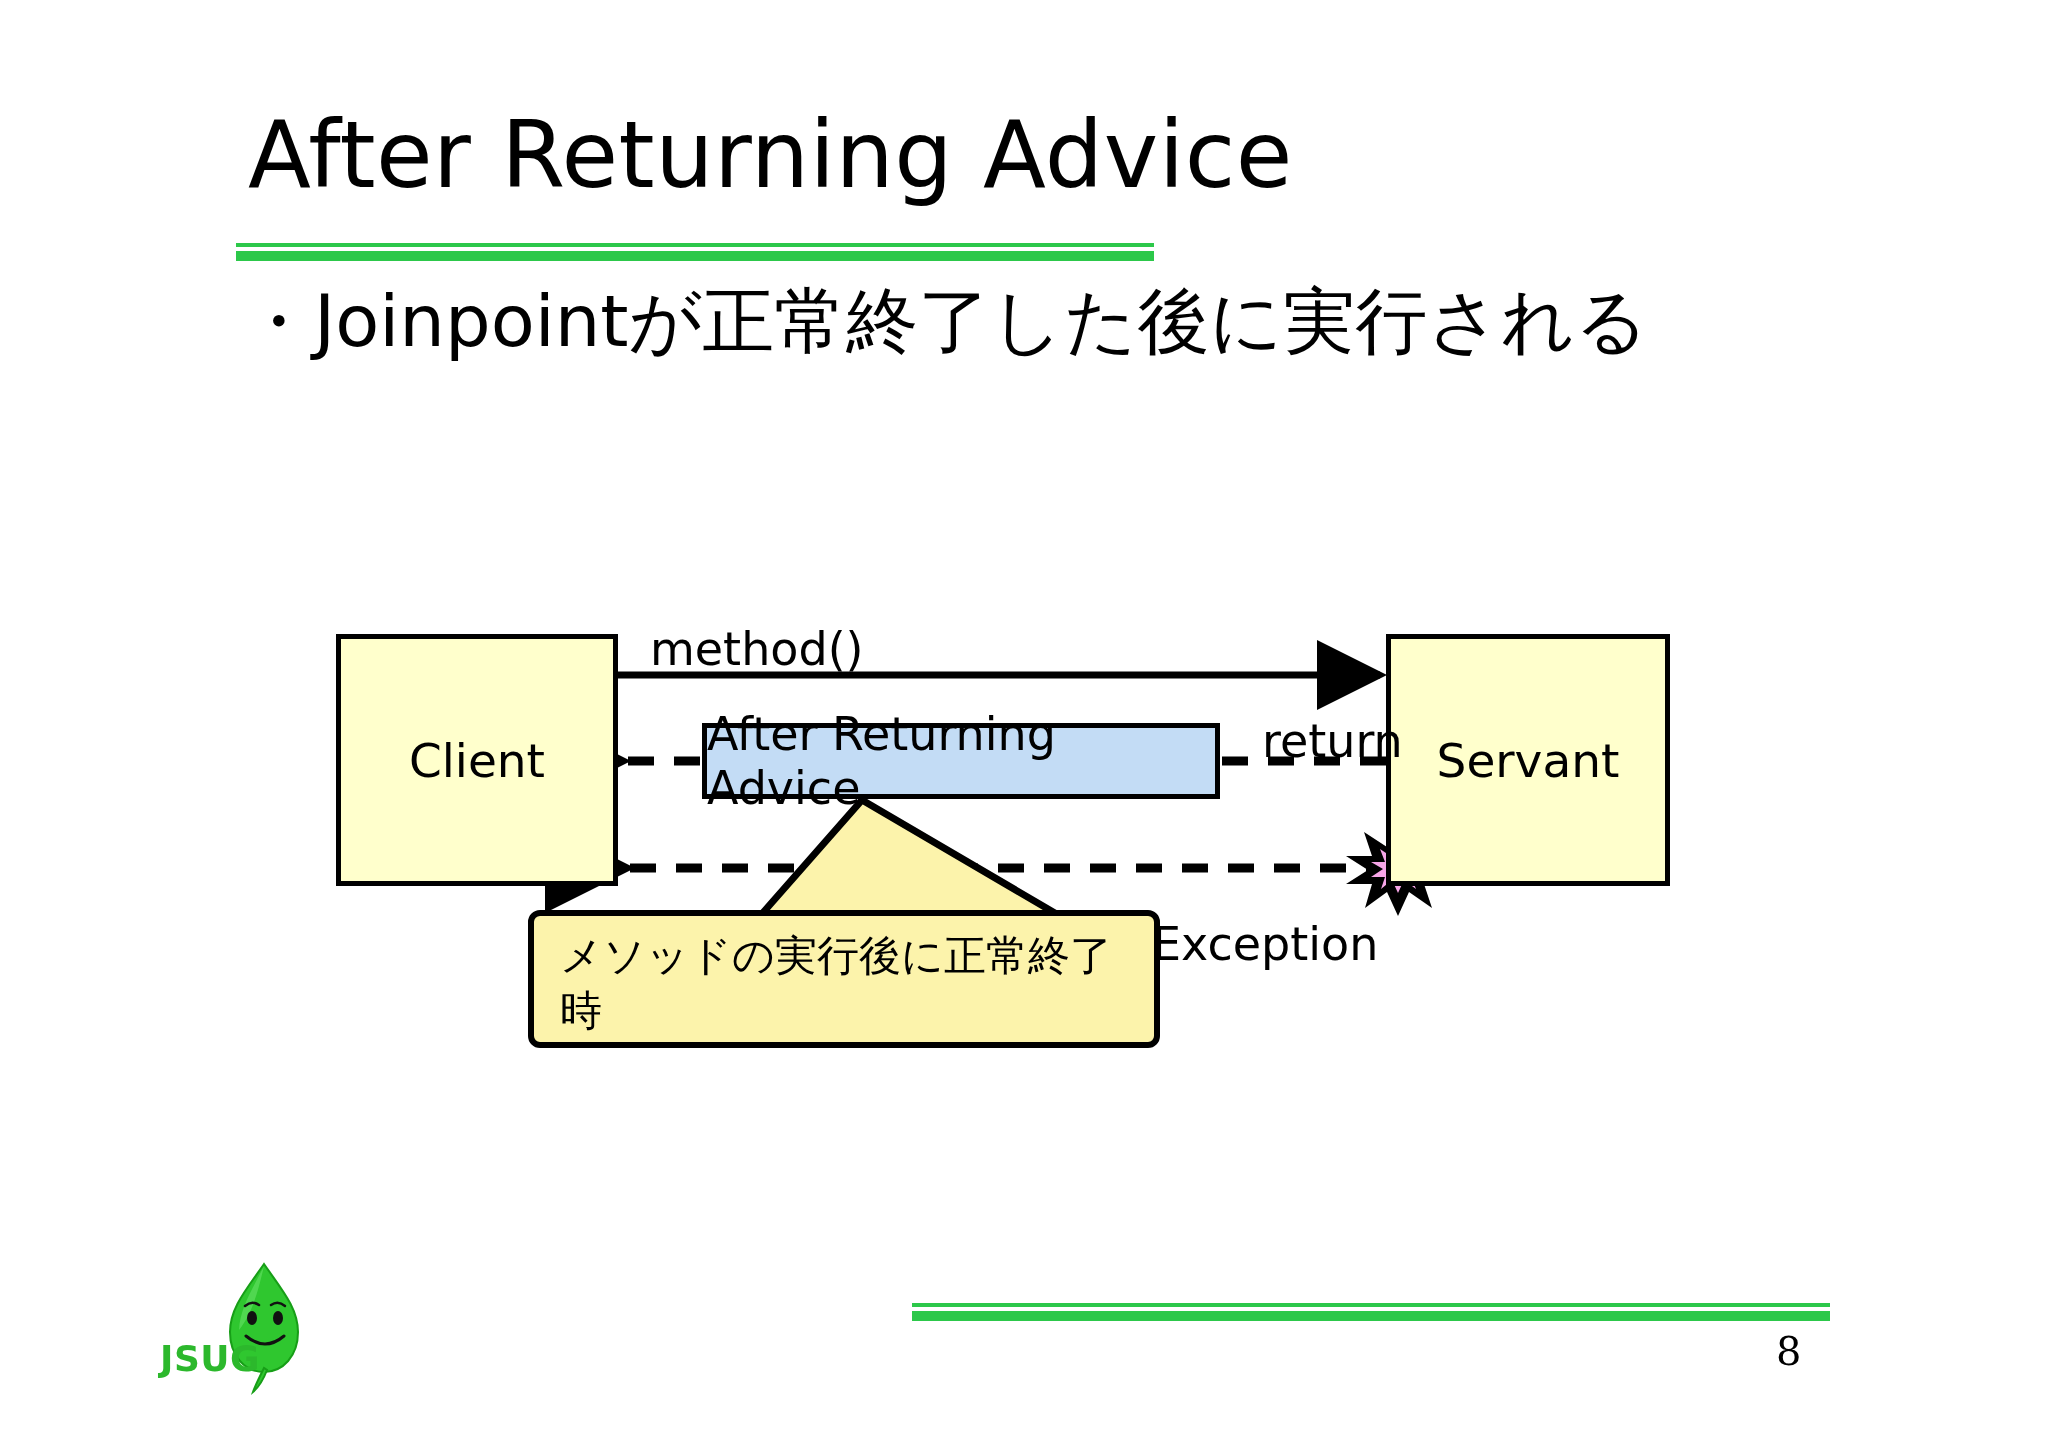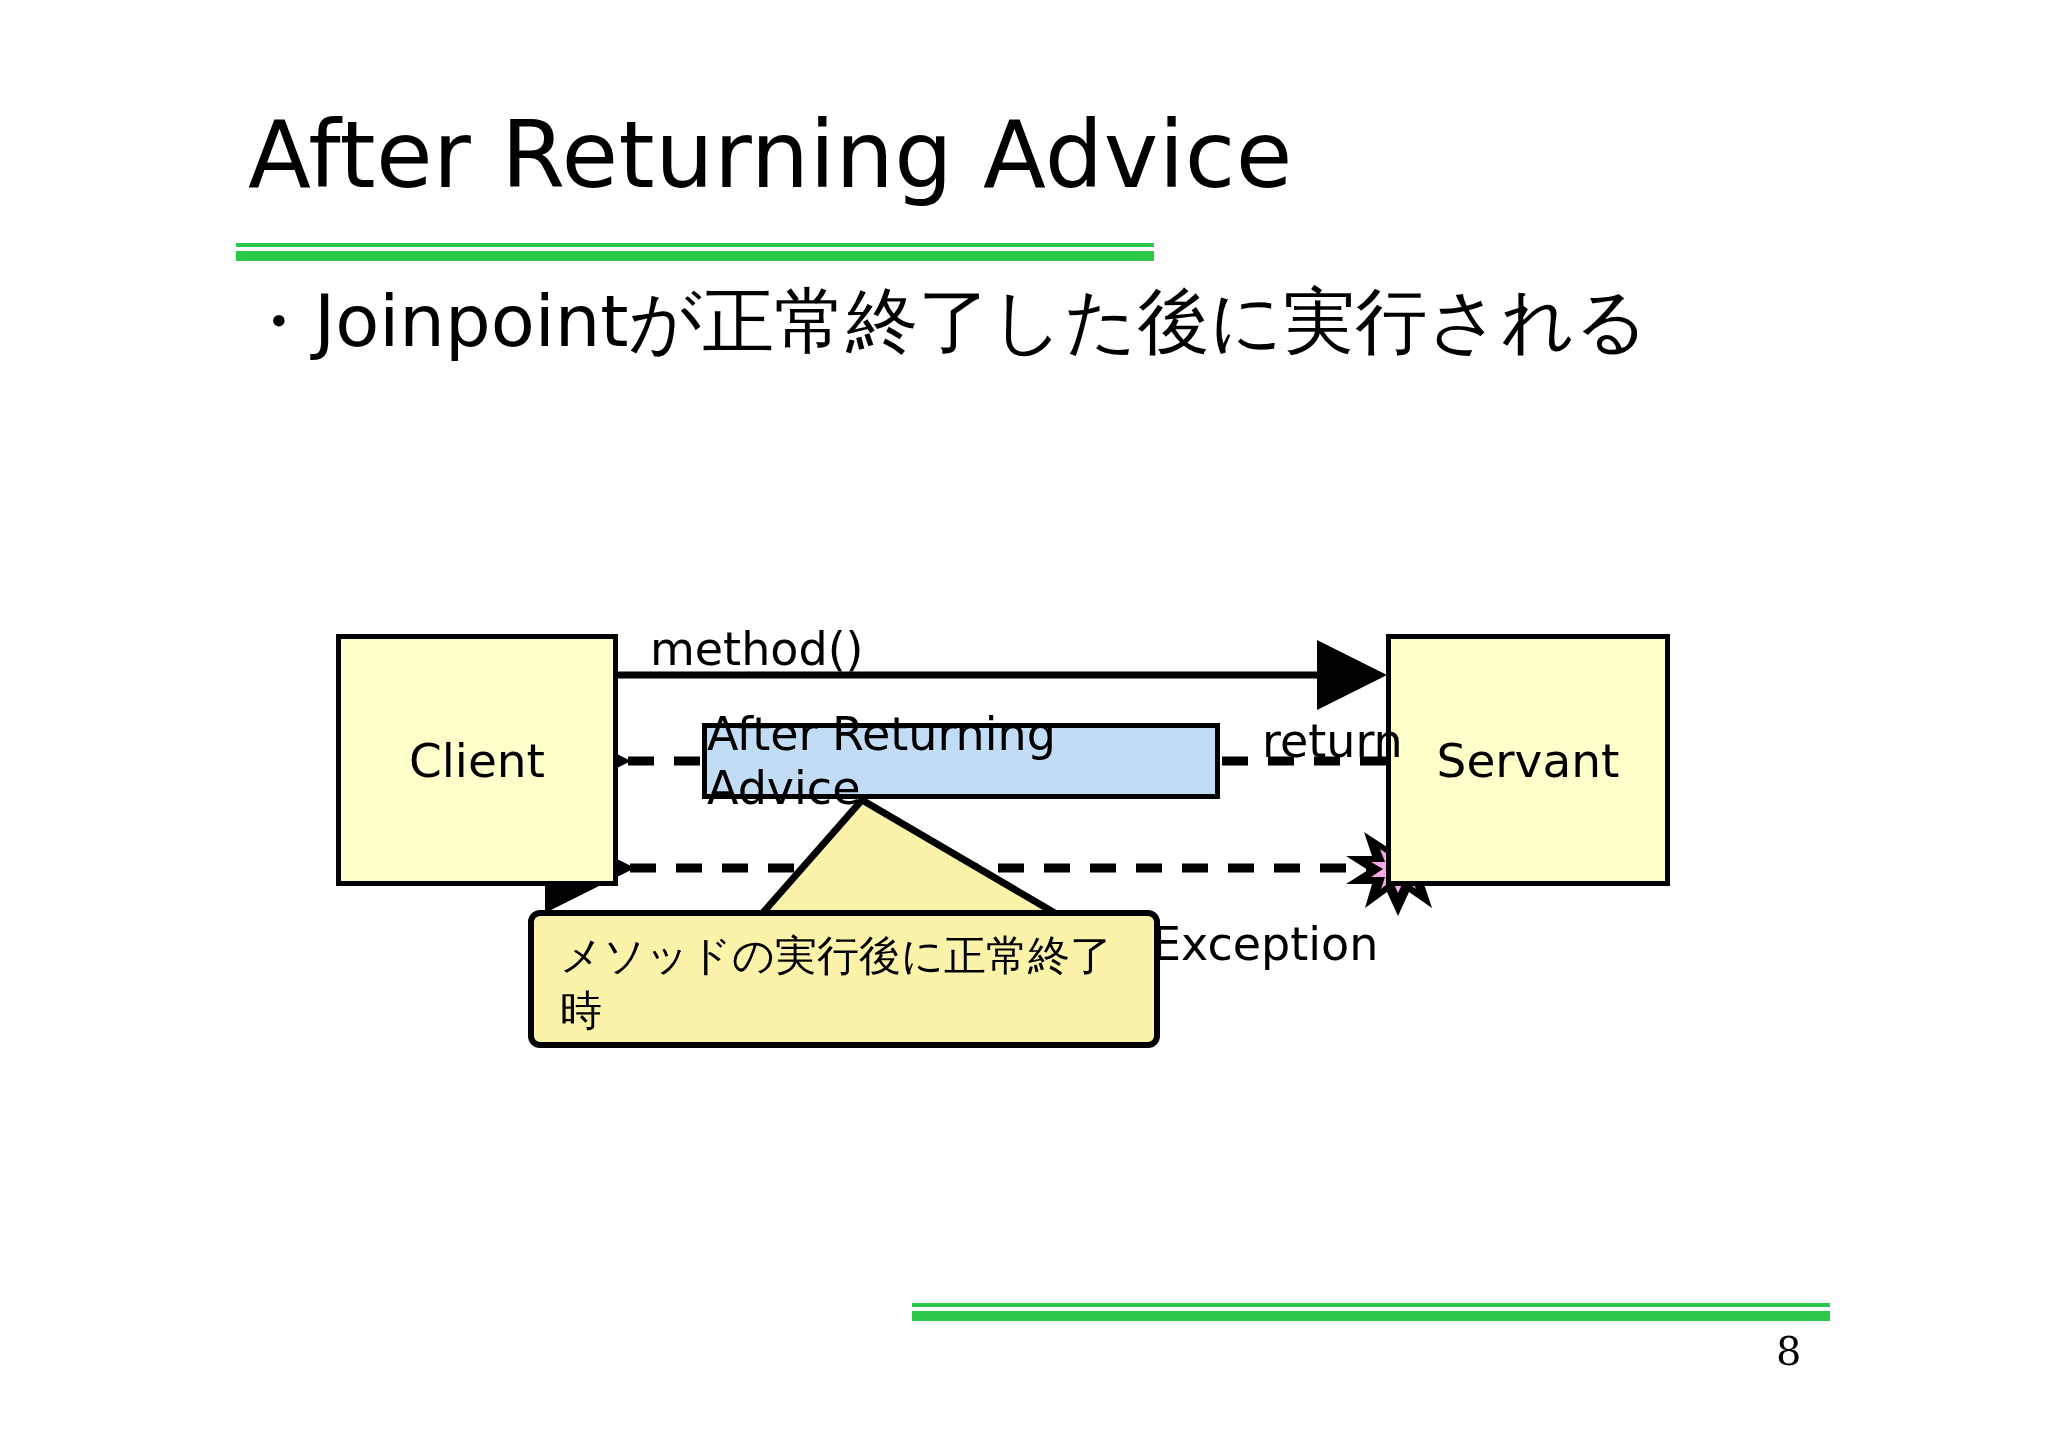--- a/index.html
+++ b/index.html
@@ -257,14 +257,34 @@
     <div>メソッドの実行後に正常終了時</div>
   </div>
 
   <div class="footer-rule">
     <div class="rule-thin"></div>
     <div class="rule-thick"></div>
   </div>
 
   <div class="page-number">8</div>
 
+  <div class="logo">
+    <svg width="180" height="140" viewBox="0 0 180 140">
+
+      <path d="M104,8 C86,34 70,52 70,76 C70,100 85,116 104,116
+               C123,116 138,100 138,76 C138,52 122,34 104,8 Z" fill="#2fc72f" stroke="#179e17" stroke-width="2"></path>
+
+      <path d="M104,10 C92,34 80,52 79,74 C92,58 98,36 104,10 Z" fill="#56d956" opacity="0.85"></path>
+
+      <path d="M104,112 C99,122 95,130 93,136 C100,130 104,122 107,114 Z" fill="#2fc72f" stroke="#179e17" stroke-width="2"></path>
+
+      <ellipse cx="92" cy="62" rx="5" ry="7" fill="#111111"></ellipse>
+      <ellipse cx="118" cy="62" rx="5" ry="7" fill="#111111"></ellipse>
+
+      <path d="M85,50 q7,-6 14,-1" fill="none" stroke="#111111" stroke-width="2.5" stroke-linecap="round"></path>
+      <path d="M111,49 q7,-5 14,1" fill="none" stroke="#111111" stroke-width="2.5" stroke-linecap="round"></path>
+
+      <path d="M86,80 q19,16 38,0" fill="none" stroke="#111111" stroke-width="3" stroke-linecap="round"></path>
+    </svg>
+    <div class="logo-text">JSUG</div>
+  </div>
 
 </div>
 
 </body></html>

